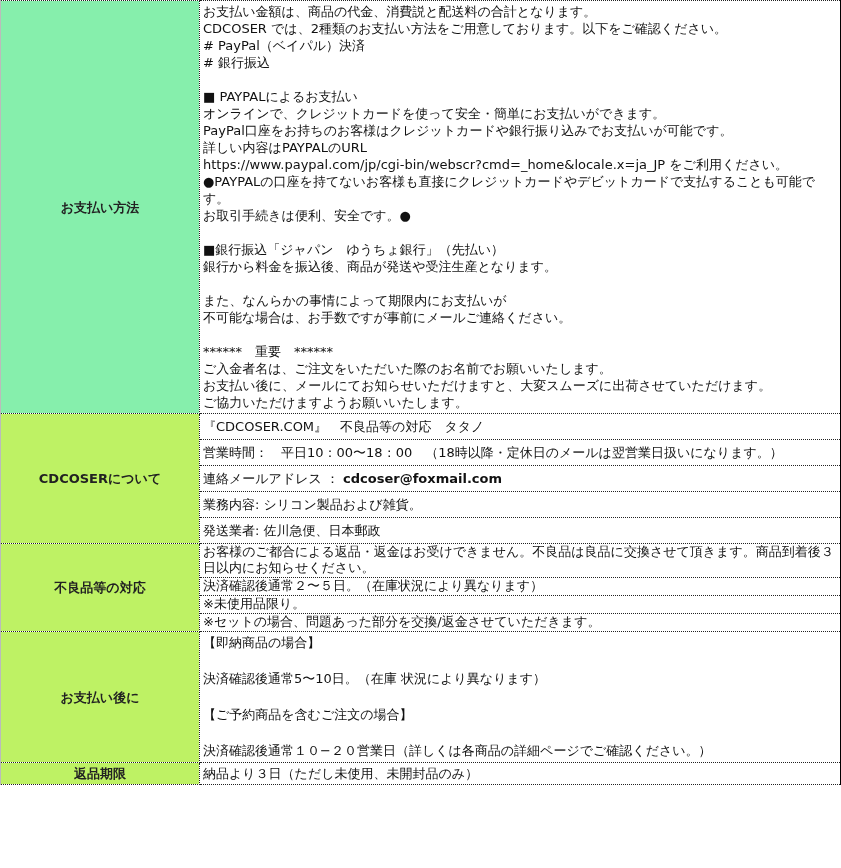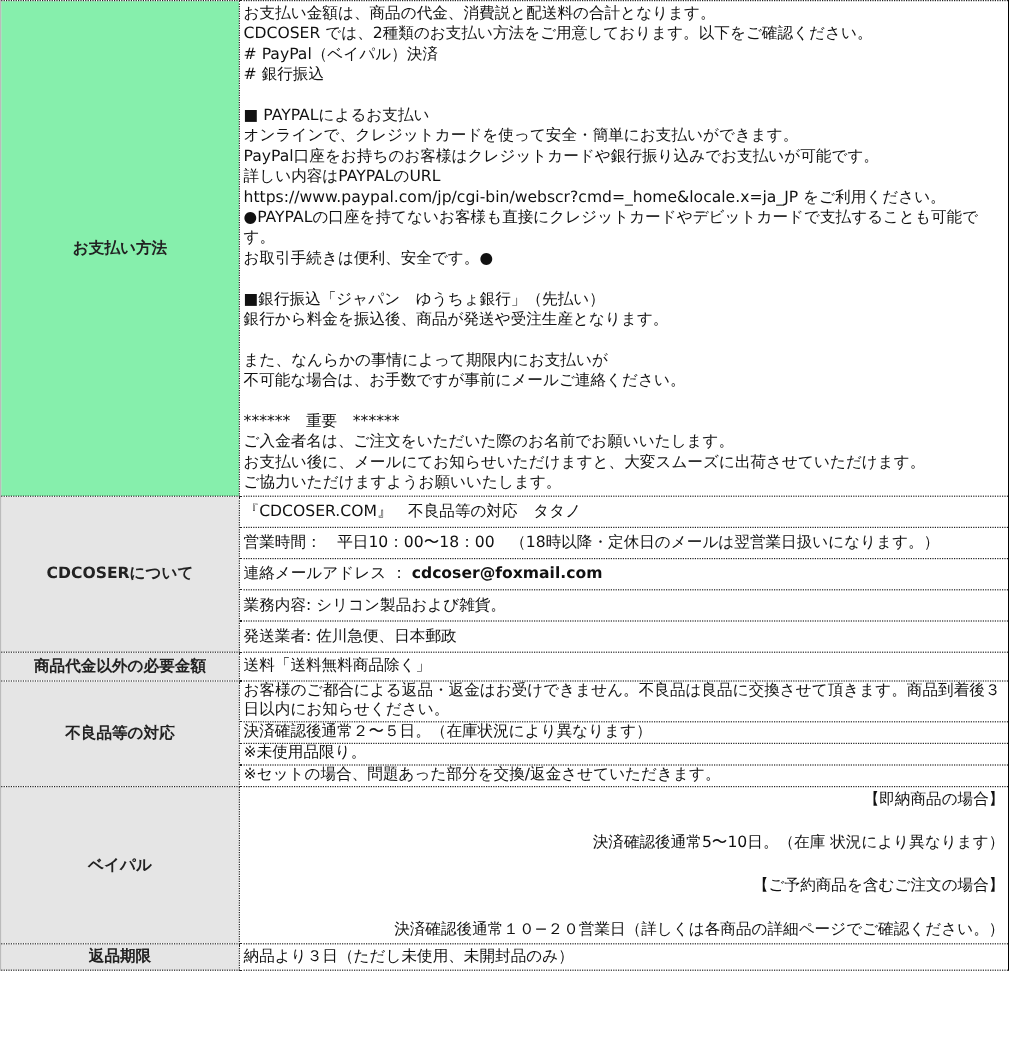--- a/index.html
+++ b/index.html
@@ -27,21 +27,21 @@
     border-bottom: 1px dotted #222222;
   }
   table.shop-table td {
     border: 1px dotted #222222;
     font-size: 13px;
     line-height: 17px;
     overflow: hidden;
   }
   td.label {
     width: 190px;
-    background: #e5e5e5;
+    background: #bef264;
     text-align: center;
     vertical-align: middle;
     font-weight: bold;
     color: #222222;
     padding: 0 4px;
   }
   td.label.white-bg {
     background: #86efac;
   }
   td.content {
@@ -73,21 +73,21 @@
     padding: 1px 3px;
     line-height: 17px;
   }
   .bold-email {
     font-weight: bold;
   }
   tr.r-payment-method td { height: 394px; }
   tr.r-about .subrow { height: 17px; }
   tr.r-extra-fee td.content { height: 19px; }
   tr.r-shipping td.content { height: 20px; }
-  tr.r-delivery td.content { height: 119px; line-height: 18px; text-align: right; }
+  tr.r-delivery td.content { height: 119px; line-height: 18px; }
   tr.r-return-deadline td.content { height: 16px; }
 </style>
 </head>
 <body>
 
 <div class="page">
   <table class="shop-table">
     <tbody>
 
       <tr class="r-payment-method">
@@ -121,38 +121,34 @@
         <td class="label">CDCOSERについて</td>
         <td class="subcell">
           <div class="subrow">『CDCOSER.COM』　不良品等の対応　タタノ</div>
           <div class="subrow">営業時間：　平日10：00〜18：00　（18時以降・定休日のメールは翌営業日扱いになります。）</div>
           <div class="subrow"><span>連絡メールアドレス ： </span><span class="bold-email">cdcoser@foxmail.com</span></div>
           <div class="subrow">業務内容: シリコン製品および雑貨。</div>
           <div class="subrow">発送業者: 佐川急便、日本郵政</div>
         </td>
       </tr>
 
-      <tr class="r-extra-fee">
-        <td class="label">商品代金以外の必要金額</td>
-        <td class="content">送料「送料無料商品除く」</td>
-      </tr>
 
 
       <tr class="r-defective">
         <td class="label">不良品等の対応</td>
         <td class="subcell">
           <div class="subrow tight">お客様のご都合による返品・返金はお受けできません。不良品は良品に交換させて頂きます。商品到着後３日以内にお知らせください。</div>
           <div class="subrow tight">決済確認後通常２〜５日。（在庫状況により異なります）</div>
           <div class="subrow tight">※未使用品限り。</div>
           <div class="subrow tight">※セットの場合、問題あった部分を交換/返金させていただきます。</div>
         </td>
       </tr>
 
       <tr class="r-delivery">
-        <td class="label">ベイパル</td>
+        <td class="label">お支払い後に</td>
         <td class="content pre">【即納商品の場合】
 
 決済確認後通常5〜10日。（在庫 状況により異なります）
 
 【ご予約商品を含むご注文の場合】
 
 決済確認後通常１０−２０営業日（詳しくは各商品の詳細ページでご確認ください。）</td>
       </tr>
 
 

